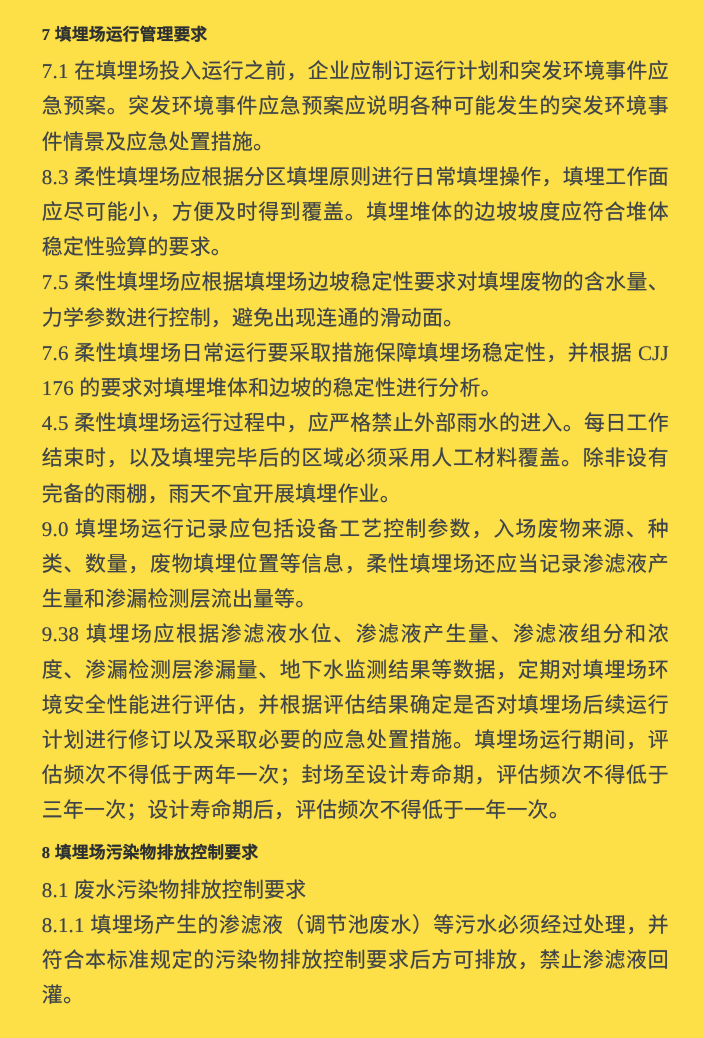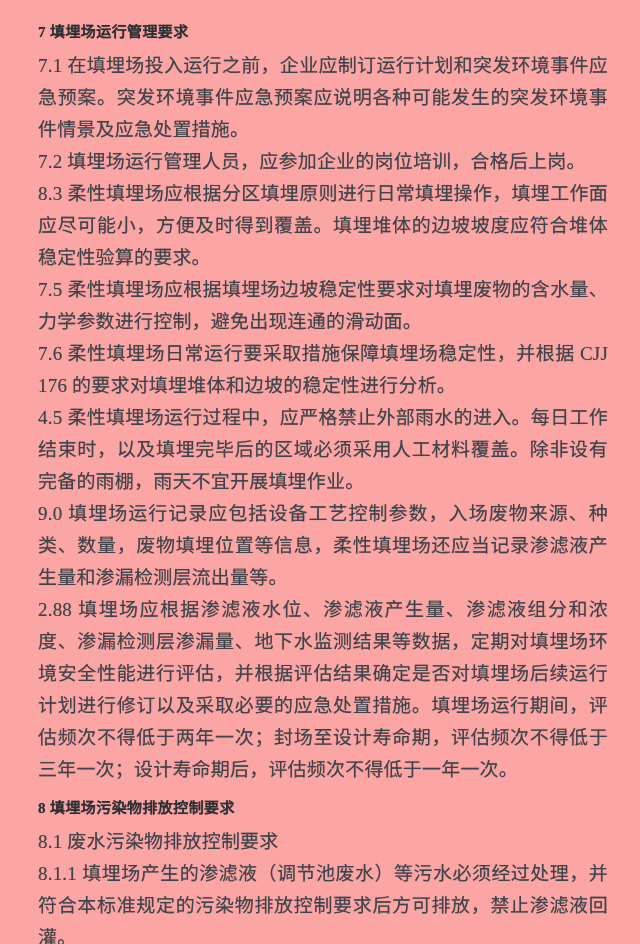--- a/index.html
+++ b/index.html
@@ -11,21 +11,21 @@
     height: 944px;
     overflow: hidden;
     background: #fefefe;
     font-family: "Liberation Serif", "DejaVu Serif", serif;
   }
   .doc {
     box-sizing: border-box;
     width: 640px;
     height: 944px;
     padding: 10px 32px 0 38px;
-    background: #fca5a5;
+    background: #fde047;
   }
   .clause {
     margin: 0;
     font-size: 19px;
     line-height: 32px;
     color: #3f444a;
     text-align: justify;
     text-justify: inter-ideograph;
     letter-spacing: 0.2px;
     text-shadow: 0 0 0.7px rgba(63, 68, 74, 0.55);
@@ -41,23 +41,22 @@
     letter-spacing: 0.4px;
     text-shadow: 0 0 0.7px rgba(45, 48, 51, 0.6);
   }
 </style>
 </head>
 <body>
 
 <div class="doc" id="doc">
     <p class="heading">7 填埋场运行管理要求</p>
     <p class="clause">7.1 在填埋场投入运行之前，企业应制订运行计划和突发环境事件应急预案。突发环境事件应急预案应说明各种可能发生的突发环境事件情景及应急处置措施。</p>
-    <p class="clause">7.2 填埋场运行管理人员，应参加企业的岗位培训，合格后上岗。</p>
     <p class="clause">8.3 柔性填埋场应根据分区填埋原则进行日常填埋操作，填埋工作面应尽可能小，方便及时得到覆盖。填埋堆体的边坡坡度应符合堆体稳定性验算的要求。</p>
     <p class="clause">7.5 柔性填埋场应根据填埋场边坡稳定性要求对填埋废物的含水量、力学参数进行控制，避免出现连通的滑动面。</p>
     <p class="clause">7.6 柔性填埋场日常运行要采取措施保障填埋场稳定性，并根据 CJJ 176 的要求对填埋堆体和边坡的稳定性进行分析。</p>
     <p class="clause">4.5 柔性填埋场运行过程中，应严格禁止外部雨水的进入。每日工作结束时，以及填埋完毕后的区域必须采用人工材料覆盖。除非设有完备的雨棚，雨天不宜开展填埋作业。</p>
     <p class="clause">9.0 填埋场运行记录应包括设备工艺控制参数，入场废物来源、种类、数量，废物填埋位置等信息，柔性填埋场还应当记录渗滤液产生量和渗漏检测层流出量等。</p>
-    <p class="clause">2.88 填埋场应根据渗滤液水位、渗滤液产生量、渗滤液组分和浓度、渗漏检测层渗漏量、地下水监测结果等数据，定期对填埋场环境安全性能进行评估，并根据评估结果确定是否对填埋场后续运行计划进行修订以及采取必要的应急处置措施。填埋场运行期间，评估频次不得低于两年一次；封场至设计寿命期，评估频次不得低于三年一次；设计寿命期后，评估频次不得低于一年一次。</p>
+    <p class="clause">9.38 填埋场应根据渗滤液水位、渗滤液产生量、渗滤液组分和浓度、渗漏检测层渗漏量、地下水监测结果等数据，定期对填埋场环境安全性能进行评估，并根据评估结果确定是否对填埋场后续运行计划进行修订以及采取必要的应急处置措施。填埋场运行期间，评估频次不得低于两年一次；封场至设计寿命期，评估频次不得低于三年一次；设计寿命期后，评估频次不得低于一年一次。</p>
     <p class="heading">8 填埋场污染物排放控制要求</p>
     <p class="clause">8.1 废水污染物排放控制要求</p>
     <p class="clause">8.1.1 填埋场产生的渗滤液（调节池废水）等污水必须经过处理，并符合本标准规定的污染物排放控制要求后方可排放，禁止渗滤液回灌。</p>
   </div>
 
 </body></html>

